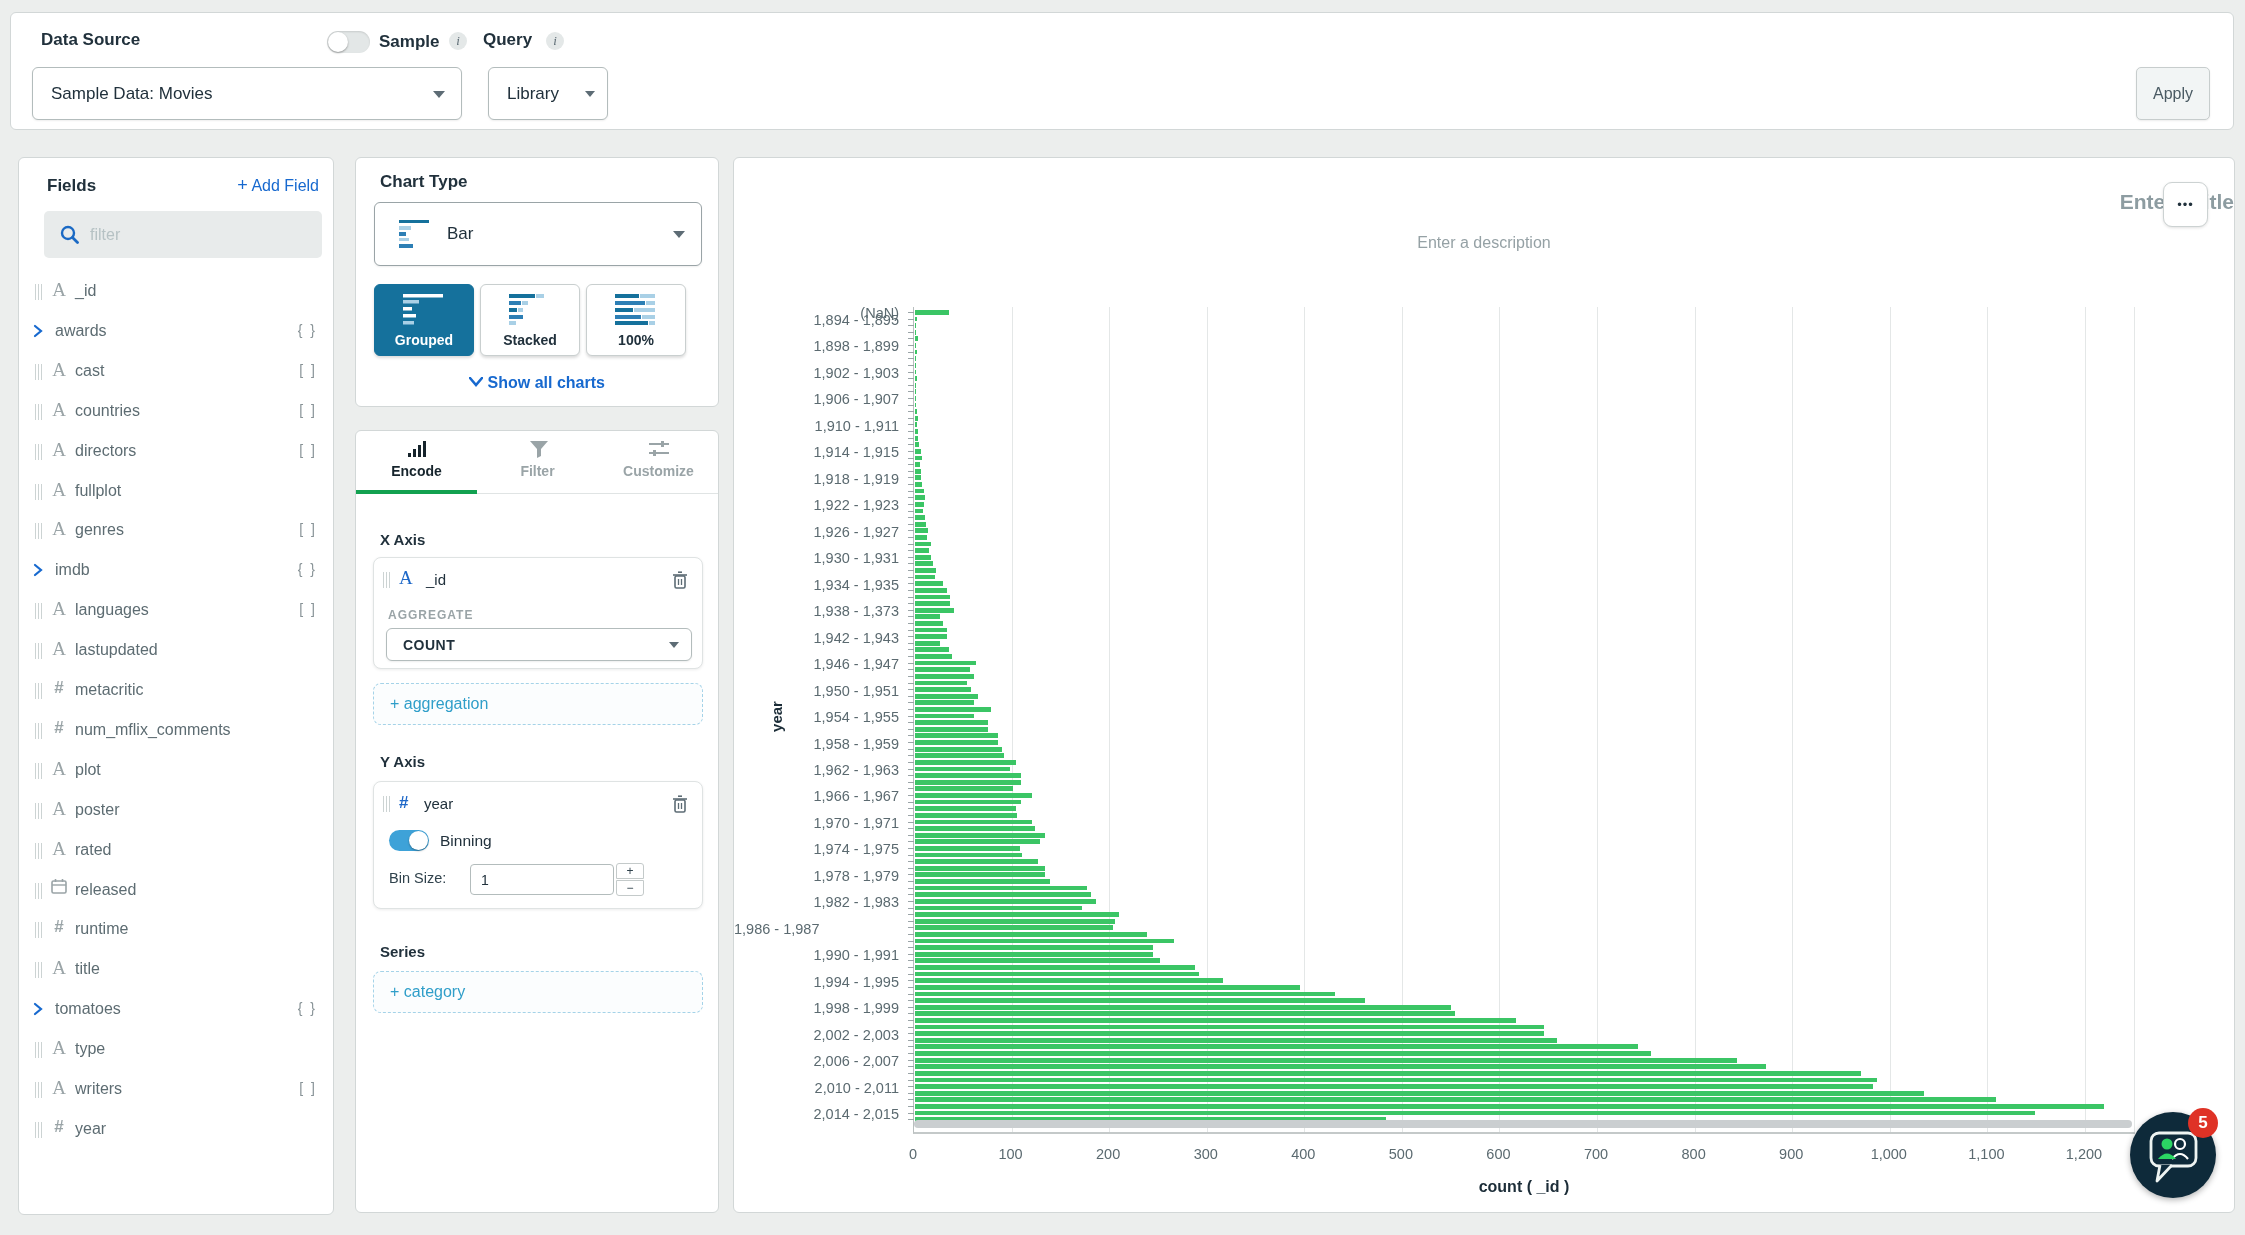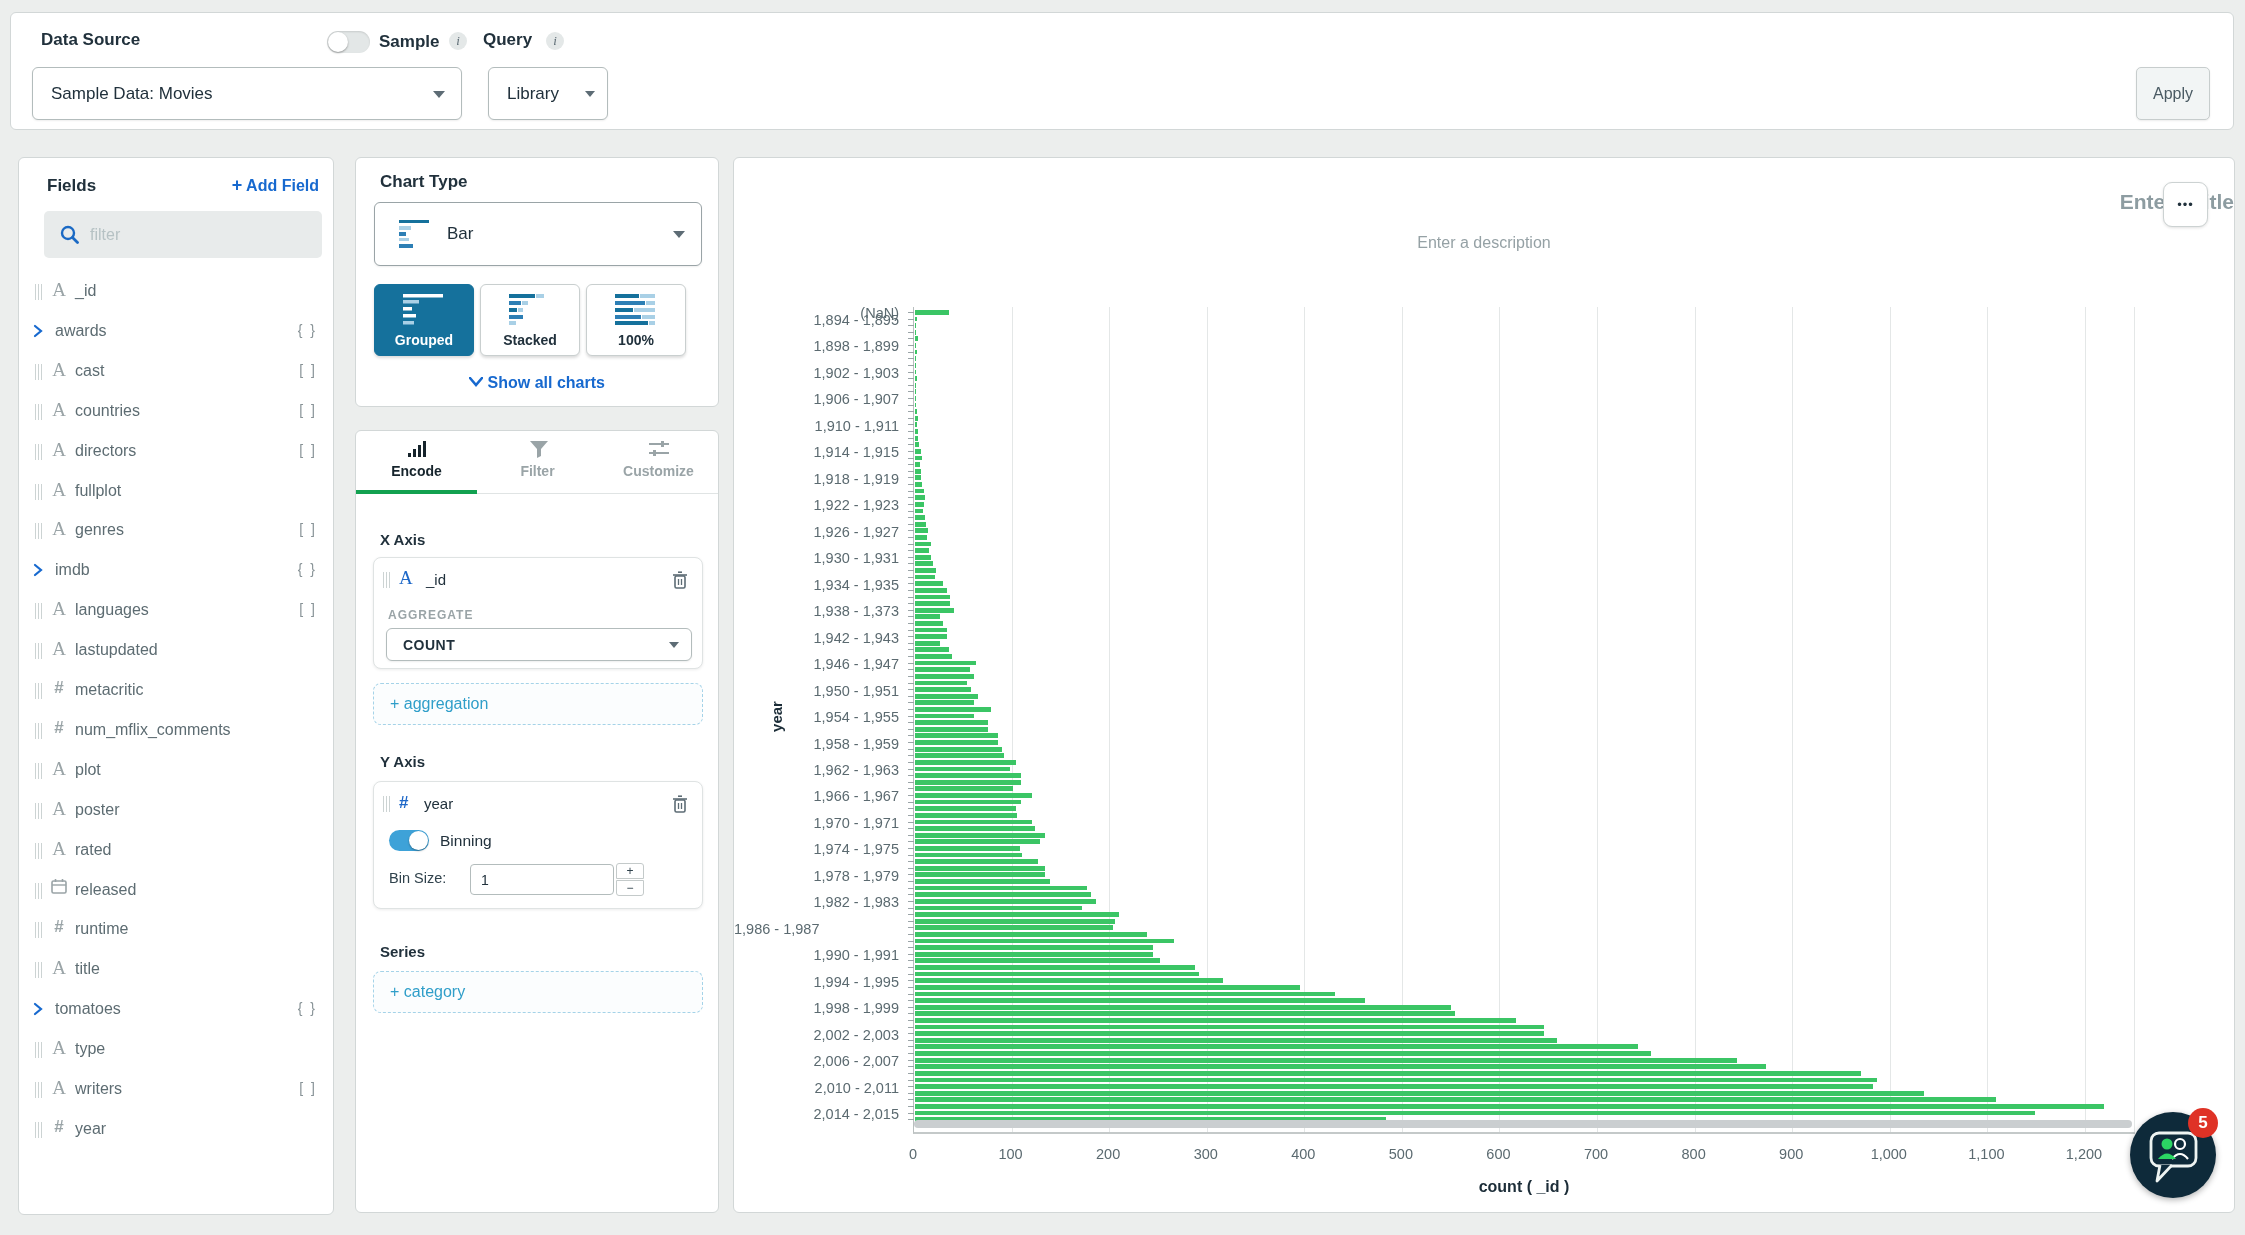--- a/index.html
+++ b/index.html
@@ -61,21 +61,21 @@
     <span class="caret sm"></span>
   </div>
 
 
   <button class="abs" style="left:2125px; top:54px; width:74px; height:53px; background:#f2f5f5; border:1px solid #c7cdcd; border-radius:5px; box-shadow:0 1px 2px rgba(0,0,0,.08); font-size:16px; color:#4a5a63; font-family:'Liberation Sans',sans-serif; cursor:pointer;">Apply</button>
 </div>
 <style> input::placeholder { color:#b6c2c4; } </style>
 
 <div class="card" style="left:18px; top:157px; width:316px; height:1058px;">
   <div class="abs hdr" style="left:28px; top:18px;">Fields</div>
-  <div class="abs" style="right:14px; top:17px; font-size:16px; font-weight:bold; color:#1769cf; cursor:pointer;">
+  <div class="abs" style="right:14px; top:17px; font-size:16px; font-weight:normal; color:#1769cf; cursor:pointer;">
     <span style="font-size:18px;">+</span>
     <span>Add Field</span>
   </div>
   <div class="abs" style="left:25px; top:53px; width:278px; height:47px; background:#e8ebeb; border-radius:5px;">
     <svg class="abs" style="left:16px; top:14px;" width="19" height="19" viewBox="0 0 19 19">
         <circle cx="8" cy="8" r="6" fill="none" stroke="#1a69c4" stroke-width="2.4"></circle>
         <line x1="12.5" y1="12.5" x2="17.5" y2="17.5" stroke="#1a69c4" stroke-width="2.8" stroke-linecap="round"></line>
       </svg>
     <input style="position: absolute; left: 46px; top: 0px; width: 220px; height: 47px; background: transparent; border: none; font-size: 16px; color: rgb(59, 74, 81);" placeholder="filter">
   </div>

